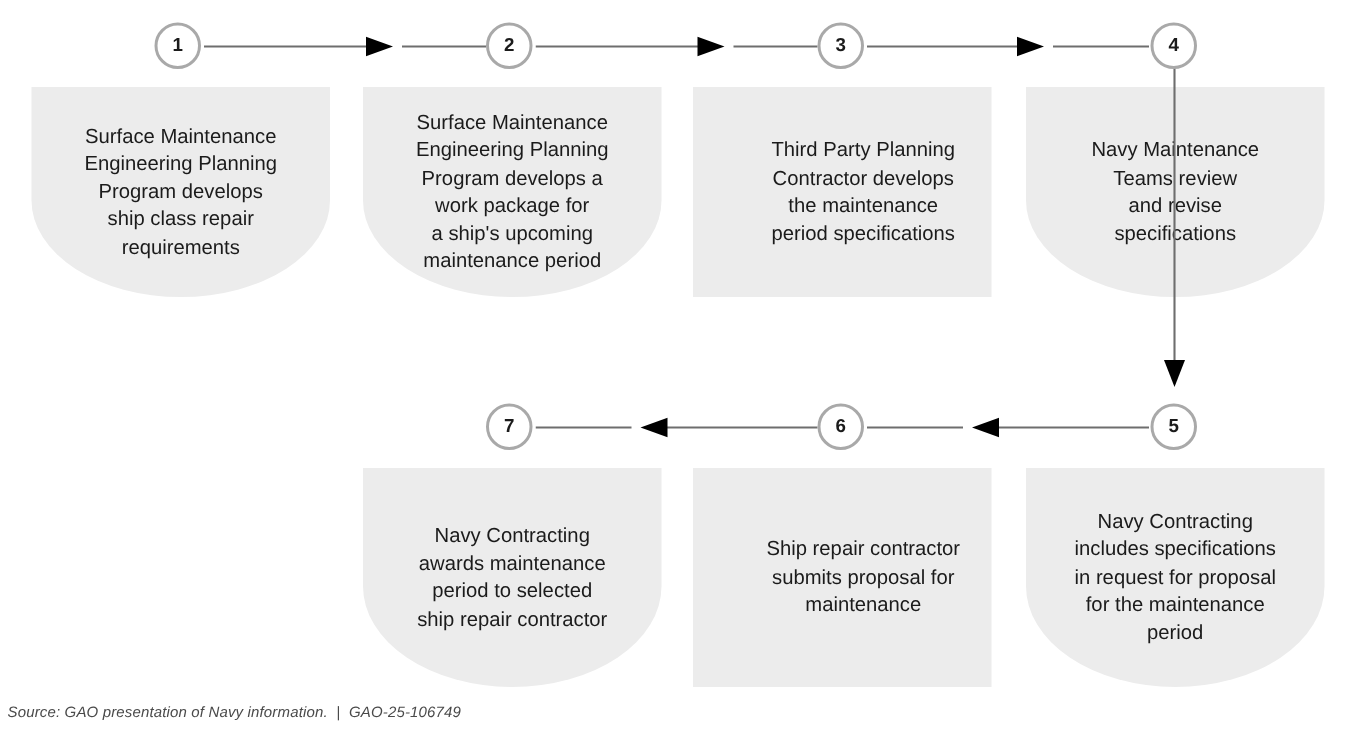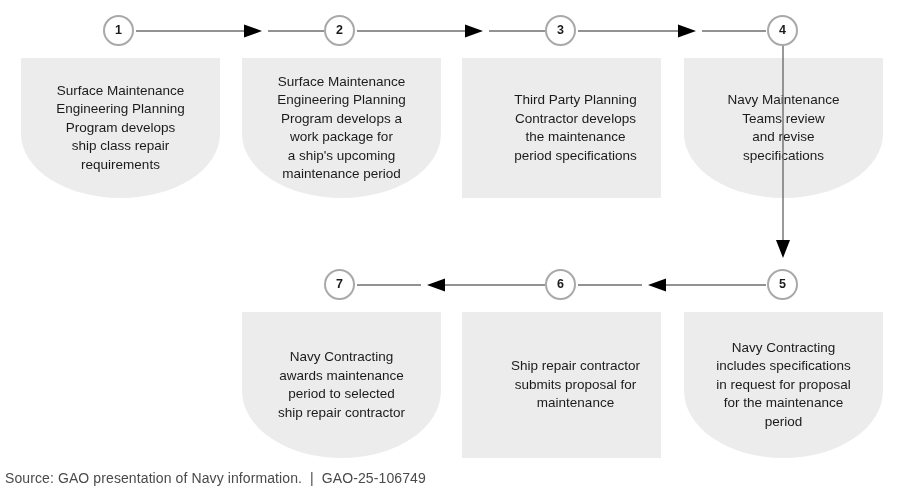--- a/index.html
+++ b/index.html
@@ -72,24 +72,25 @@
     position: absolute;
     z-index: 2;
   }
   .connector svg { display: block; }
 
   
   .footer-note {
     position: absolute;
     left: 5px;
     top: 470px;
-    font-size: 14px;
+    font-size: 10px;
     color: #4a4a4a;
     letter-spacing: 0.1px;
     white-space: pre;
+    font-style: italic;
   }
 </style>
 </head>
 <body>
 
 <div id="canvas">
 
   <div class="connector" style="left:136px; top:24px;">
     <svg width="190" height="14" viewBox="0 0 190 14">
       <line x1="0" y1="7" x2="118" y2="7" stroke="#6e6e6e" stroke-width="1.4"></line>

